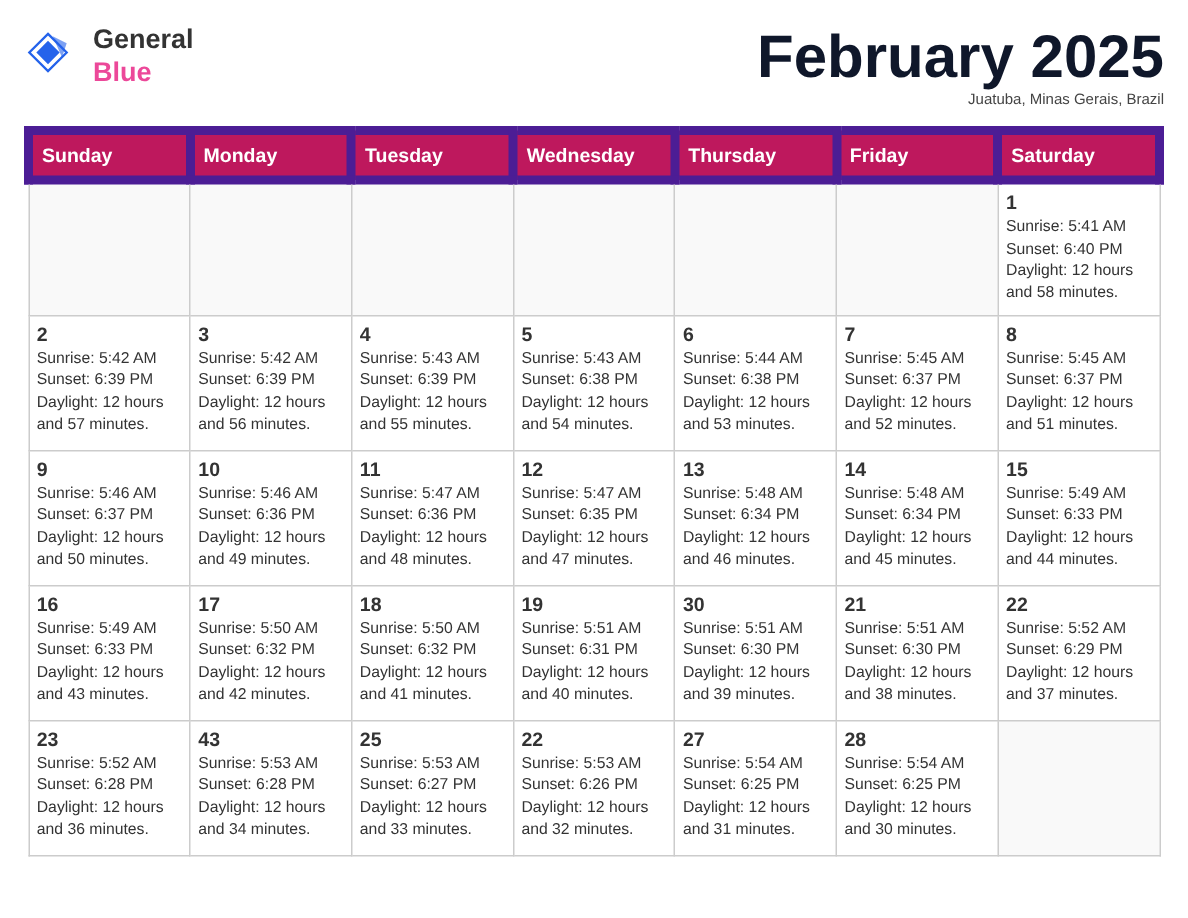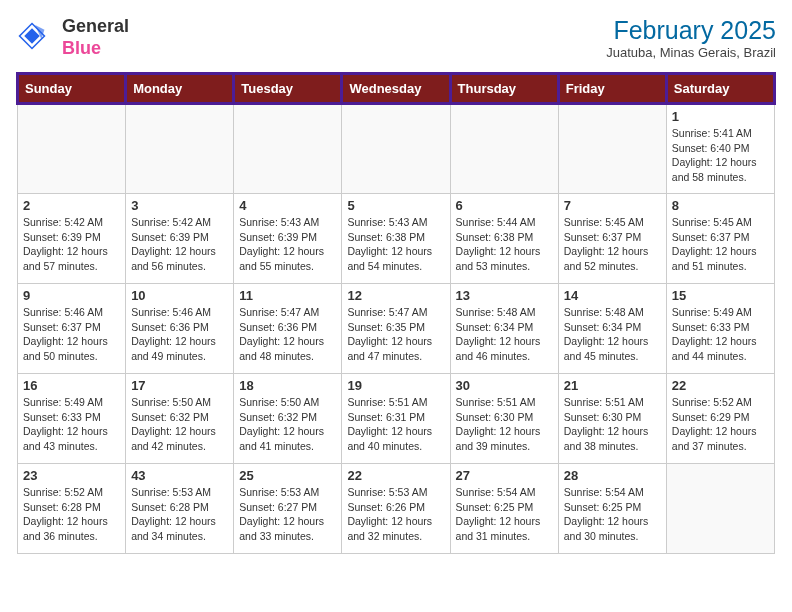--- a/index.html
+++ b/index.html
@@ -30,41 +30,41 @@
     .logo-blue { color: #ec4899; }
     .logo-icon {
       width: 28px;
       height: 28px;
       margin-left: 2px;
     }
     .title-area {
       text-align: right;
     }
     .month-title {
-      font-size: 25px;
-      font-weight: normal;
-      color: #0369a1;
+      font-size: 40px;
+      font-weight: bold;
+      color: #0f172a;
     }
     .location-title {
-      font-size: 13px;
+      font-size: 10px;
       color: #444;
     }
     .calendar {
       width: 100%;
       border-collapse: collapse;
       border: 1px solid #ccc;
     }
     .calendar th {
-      background: #7f1d1d;
+      background: #be185d;
       color: #fff;
       padding: 6px 6px;
       font-size: 13px;
       font-weight: bold;
       text-align: left;
-      border: 3px solid #4c1d95;
+      border: 6px solid #4c1d95;
     }
     .calendar td {
       vertical-align: top;
       border: 1px solid #ccc;
       padding: 4px 5px;
       width: calc(100% / 7);
       min-height: 80px;
       font-size: 11px;
       color: #333;
       background: #fff;

